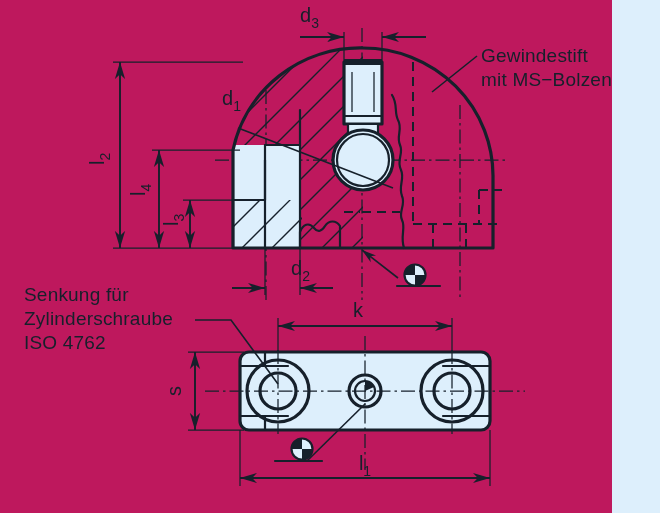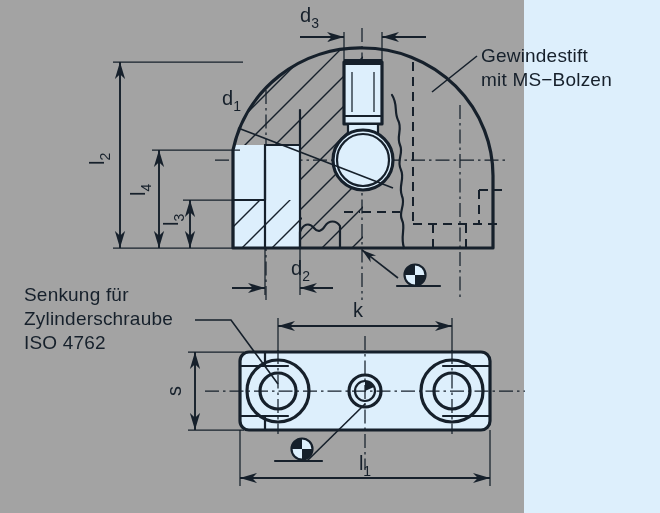--- a/index.html
+++ b/index.html
@@ -8,23 +8,23 @@
     background: #ddeffc;
   }
   body {
     width: 660px;
     height: 513px;
     overflow: hidden;
     font-family: "Liberation Sans", sans-serif;
   }
   #drawing-root {
     position: relative;
-    width: 524px;
+    width: 612px;
     height: 513px;
-    background: #a3a3a3;
+    background: #be185d;
   }
   svg.sheet {
     position: absolute;
     top: 0;
     left: 0;
     width: 660px;
     height: 513px;
     display: block;
   }
   

